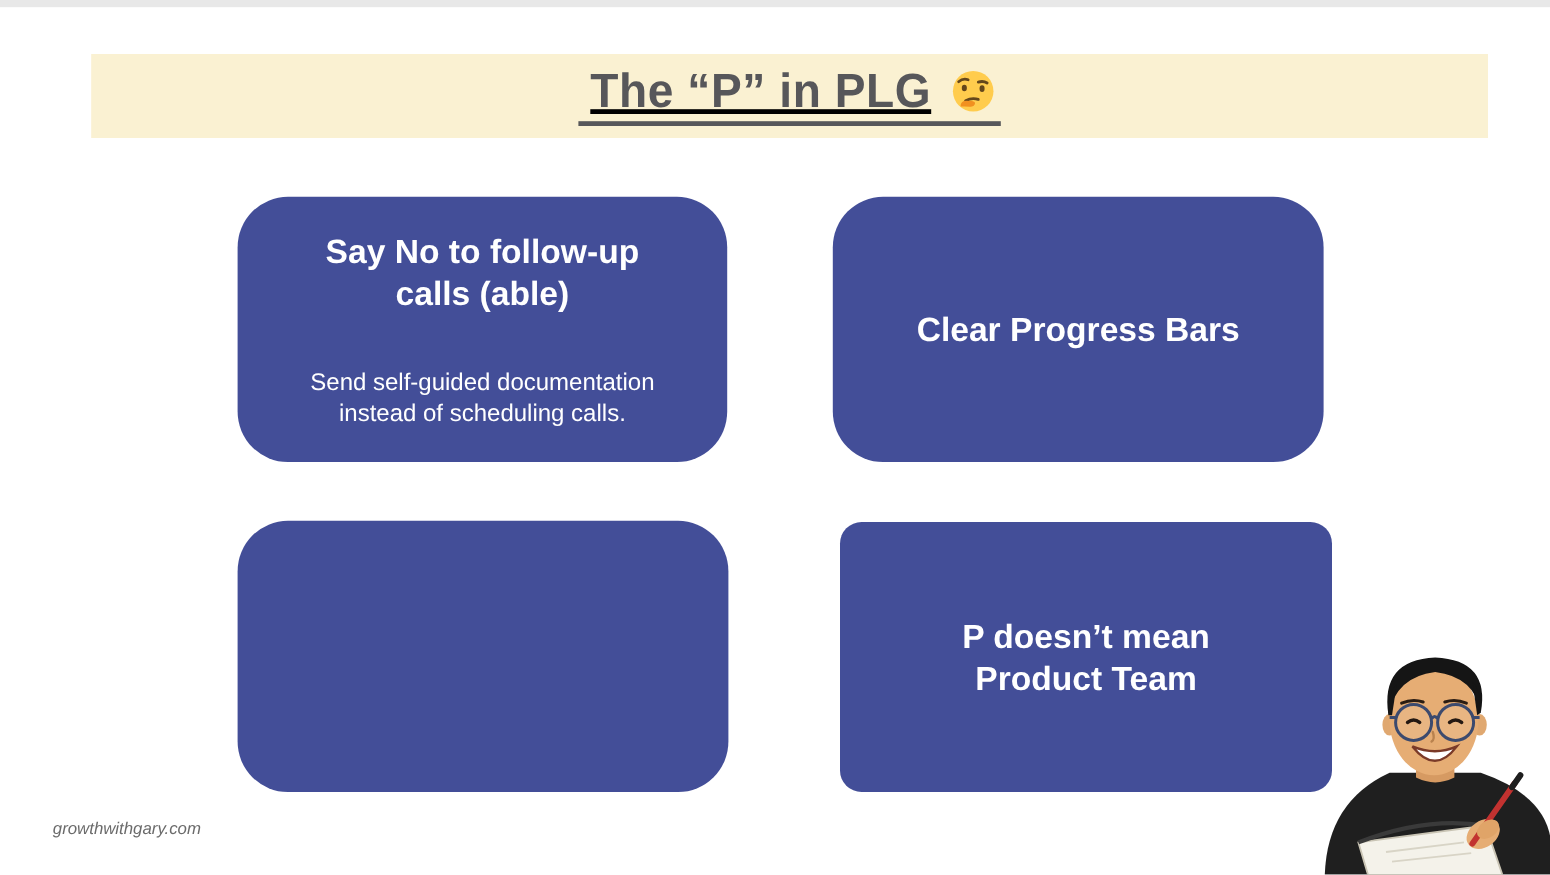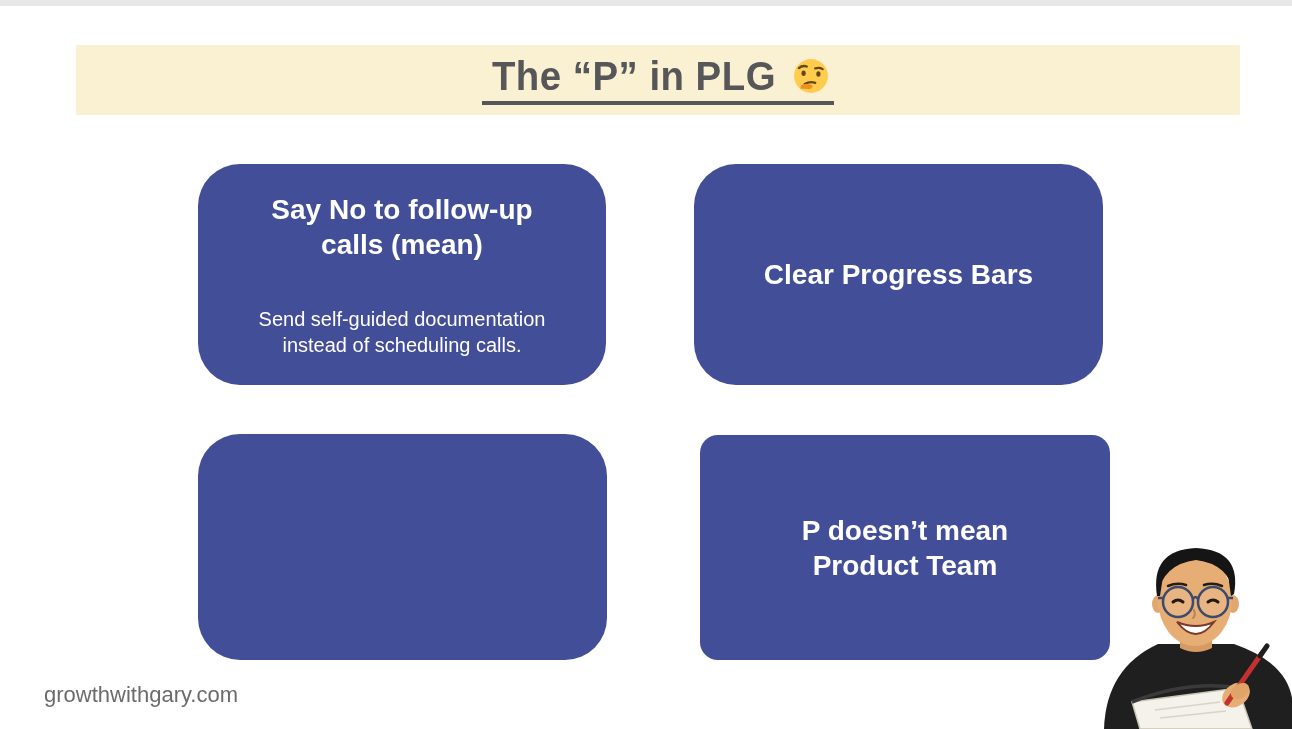--- a/index.html
+++ b/index.html
@@ -26,20 +26,21 @@
     display: flex;
     align-items: center;
     justify-content: center;
   }
   .title-wrap {
     display: flex;
     align-items: center;
     gap: 10px;
     border-bottom: 4px solid #57575a;
     padding: 0 4px 5px 4px;
+    text-decoration: underline;
   }
   .slide-title {
     font-size: 40px;
     font-weight: bold;
     color: #57575a;
     letter-spacing: 0.5px;
     line-height: 1;
     transform: scaleX(0.96);
     transform-origin: center;
     white-space: nowrap;
@@ -72,22 +73,23 @@
     max-width: 352px;
   }
   #card-1 { left: 198px; top: 164px; width: 408px; height: 221px; }
   #card-2 { left: 694px; top: 164px; width: 409px; height: 221px; }
   #card-3 { left: 198px; top: 434px; width: 409px; height: 226px; }
   #card-4 { left: 700px; top: 435px; width: 410px; height: 225px; gap: 34px; border-radius: 18px; }
 
   .footer-url {
     position: absolute;
     left: 44px; top: 682px;
-    font-size: 22px;
+    font-size: 14px;
     color: #6b6b6b;
+    font-style: italic;
   }
   .presenter {
     position: absolute;
     left: 1100px; top: 540px;
     width: 192px; height: 189px;
   }
 </style>
 </head>
 <body>
 
@@ -103,21 +105,21 @@
       <ellipse cx="11" cy="15.5" rx="2" ry="2.6" fill="#65471B"></ellipse>
       <ellipse cx="25" cy="16" rx="2" ry="2.6" fill="#65471B"></ellipse>
       <path d="M12 25.5 Q17 22.8 22 24.5" stroke="#65471B" stroke-width="2.2" fill="none" stroke-linecap="round"></path>
       <path d="M8 30 Q8 25.5 12.5 25.5 L17 25.8 Q20 26.2 19.3 28.4 Q18.6 30.5 15.5 30.2 L11 30 Z" fill="#F19020"></path>
     </svg>
   </div>
 </div>
 
 <div class="card" id="card-1">
   <div class="card-title">Say No to follow-up
-calls (mean)</div>
+calls (able)</div>
   <div class="card-body">Send self-guided documentation instead of scheduling calls.</div>
 </div>
 
 <div class="card" id="card-2">
   <div class="card-title">Clear Progress Bars</div>
 </div>
 
 <div class="card" id="card-3">
 </div>
 

